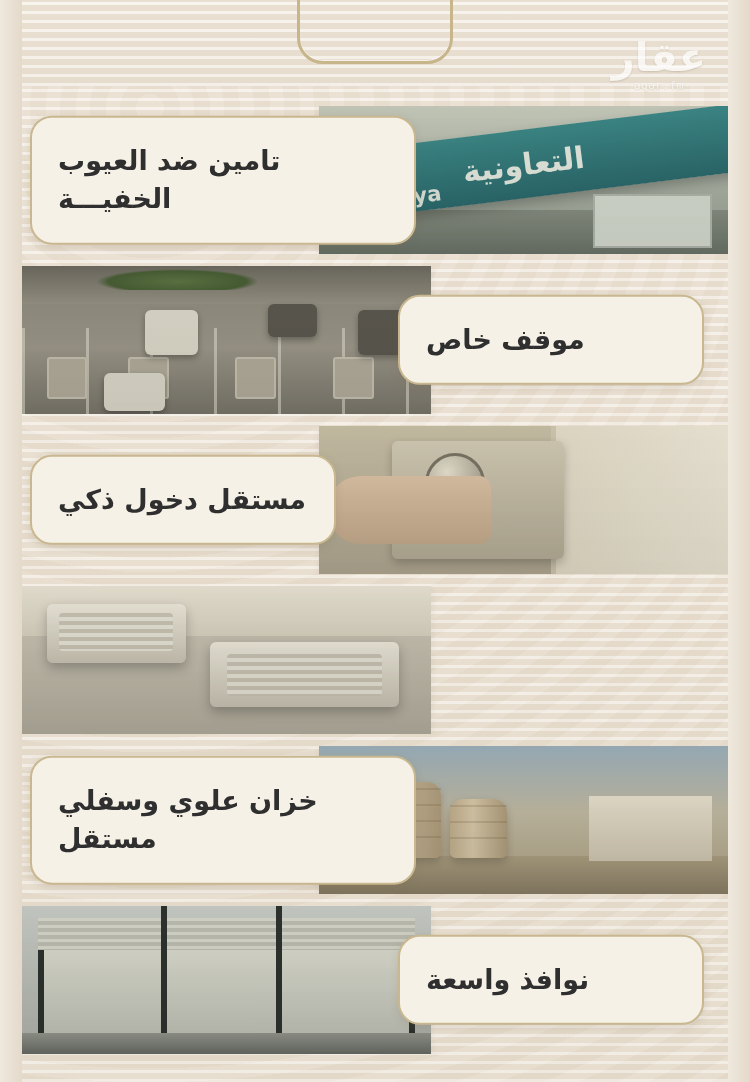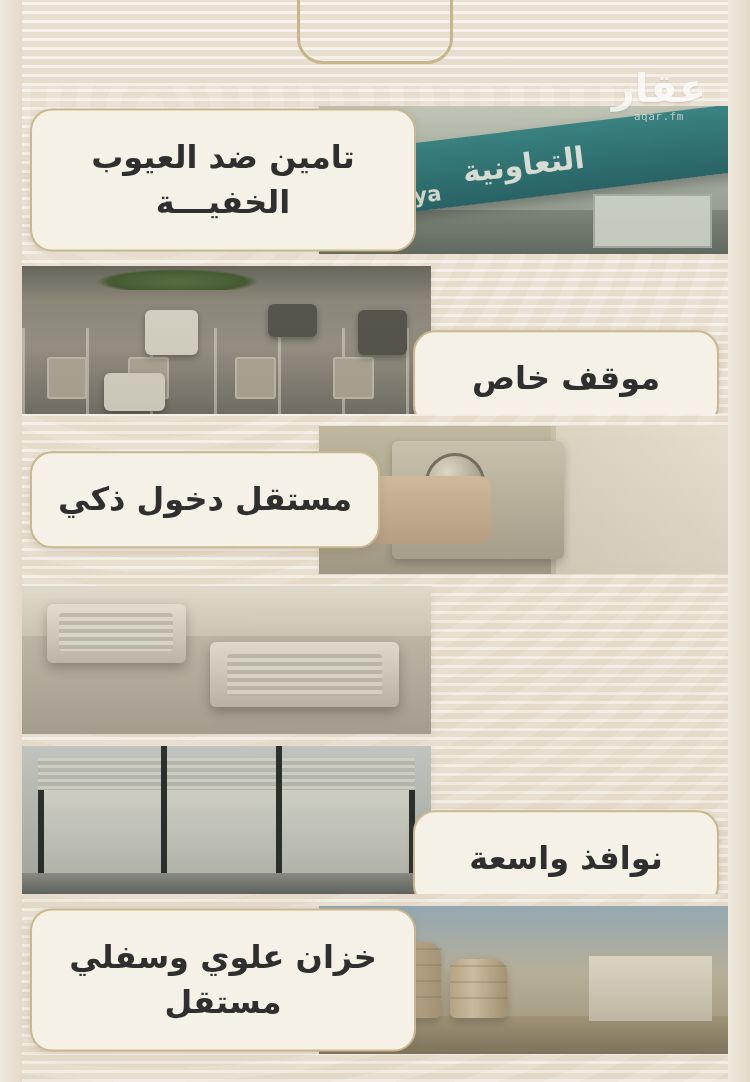--- a/index.html
+++ b/index.html
@@ -63,21 +63,21 @@
     width:150px;height:120px;
     border:3px solid #c7b58c;
     border-radius:0 0 26px 26px;
     background:transparent;
     box-shadow:inset 0 -1px 0 rgba(255,255,255,.6);
   }
 
   
   .watermark{
     position:absolute;
-    top:68px;right:44px;
+    top:37px;right:44px;
     text-align:center;
     z-index:9;
     color:#ffffff;
     opacity:.72;
     line-height:1;
     text-shadow:0 1px 2px rgba(120,105,80,.35);
   }
   .watermark .wm-main{
     font-size:40px;font-weight:700;letter-spacing:1px;
   }
@@ -117,28 +117,28 @@
     position:absolute;
     top:50%;
     transform:translateY(-50%);
     min-width:250px;
     max-width:330px;
     padding:24px 26px;
     background:#f6f1e7;
     border:2px solid #c9b78f;
     border-radius:22px;
     box-shadow:0 3px 8px rgba(120,105,80,.18);
-    text-align:center;
+    text-align:left;
     color:#2f2f2f;
-    font-size:32px;
+    font-size:27px;
     font-weight:700;
     line-height:1.42;
     z-index:4;
   }
-  .chip.at-right{right:9px;margin-top:39px;}
+  .chip.at-right{right:24px;}
   .chip.at-left{left:8px;}
 
   
   
   .art-sign{position:absolute;inset:0;background:linear-gradient(180deg,#cfd6cf 0%,#b9c3bd 40%,#9aa79f 100%);}
   .art-sign .band{
     position:absolute;left:-6%;top:16%;width:112%;height:46%;
     background:linear-gradient(180deg,#3f8f95,#2d6f78);
     transform:rotate(-7deg);
     box-shadow:0 6px 12px rgba(0,0,0,.25);
@@ -267,43 +267,43 @@
         <div class="unit" style="left:6%;top:12%;width:34%;height:40%;"></div>
         <div class="grille" style="left:9%;top:18%;width:28%;height:26%;"></div>
         <div class="unit" style="left:46%;top:38%;width:46%;height:44%;"></div>
         <div class="grille" style="left:50%;top:46%;width:38%;height:28%;"></div>
       </div>
       <div class="tint"></div>
     </div>
   </div>
 
   <div class="row">
-    <div class="photo left">
-      <div class="art-win">
-        <div class="frame"></div>
-        <div class="blind"></div>
-        <div class="mull" style="left:34%;"></div>
-        <div class="mull" style="left:62%;"></div>
-        <div class="sill"></div>
-      </div>
-      <div class="tint"></div>
-    </div>
-    <div class="chip at-right">نوافذ واسعة</div>
-  </div>
-
-  <div class="row">
     <div class="photo right">
       <div class="art-tank">
         <div class="ground"></div>
         <div class="bldg"></div>
         <div class="tank" style="left:4%;width:26%;height:52%;">
             <div class="ribs"></div>
           </div>
         <div class="tank" style="left:32%;width:14%;height:40%;">
             <div class="ribs"></div>
           </div>
       </div>
       <div class="tint"></div>
     </div>
     <div class="chip at-left">خزان علوي وسفلي مستقل</div>
   </div>
 
+  <div class="row">
+    <div class="photo left">
+      <div class="art-win">
+        <div class="frame"></div>
+        <div class="blind"></div>
+        <div class="mull" style="left:34%;"></div>
+        <div class="mull" style="left:62%;"></div>
+        <div class="sill"></div>
+      </div>
+      <div class="tint"></div>
+    </div>
+    <div class="chip at-right">نوافذ واسعة</div>
+  </div>
+
 </div>
 
 </body></html>

